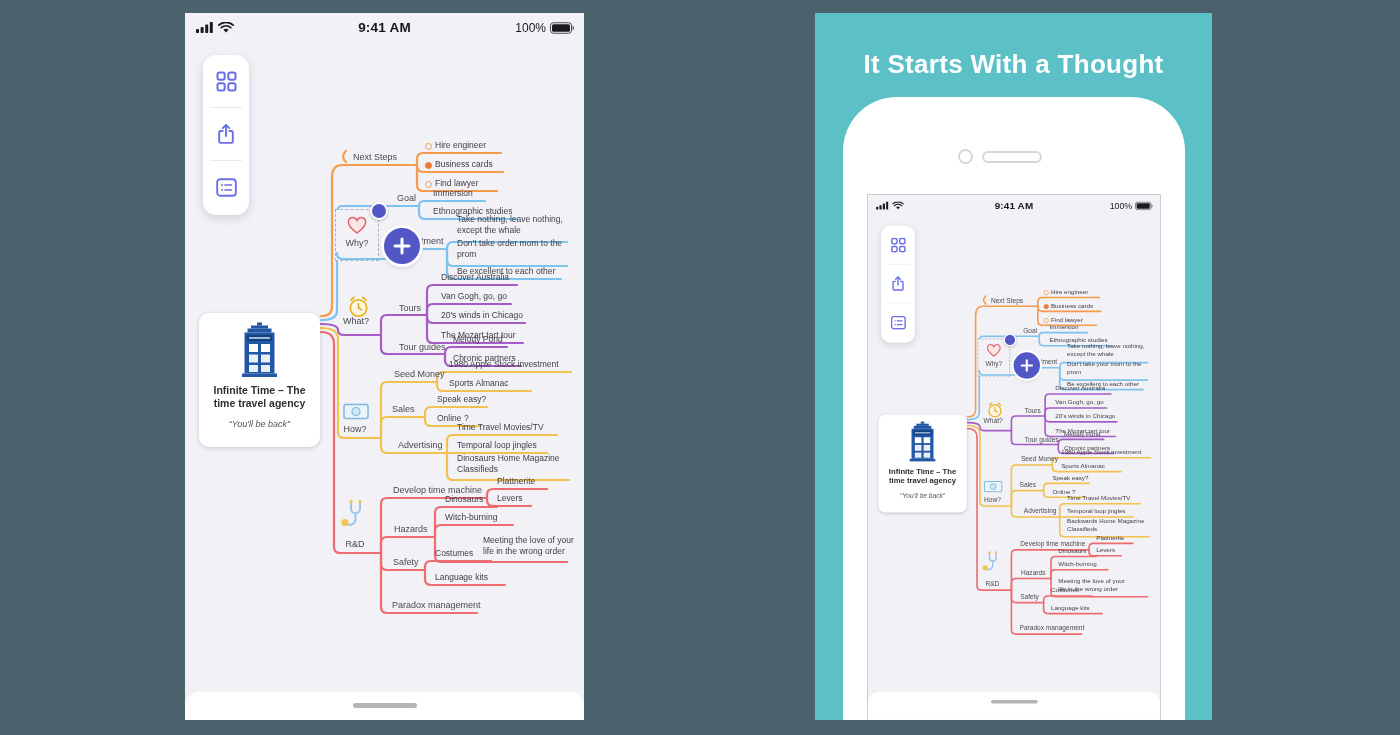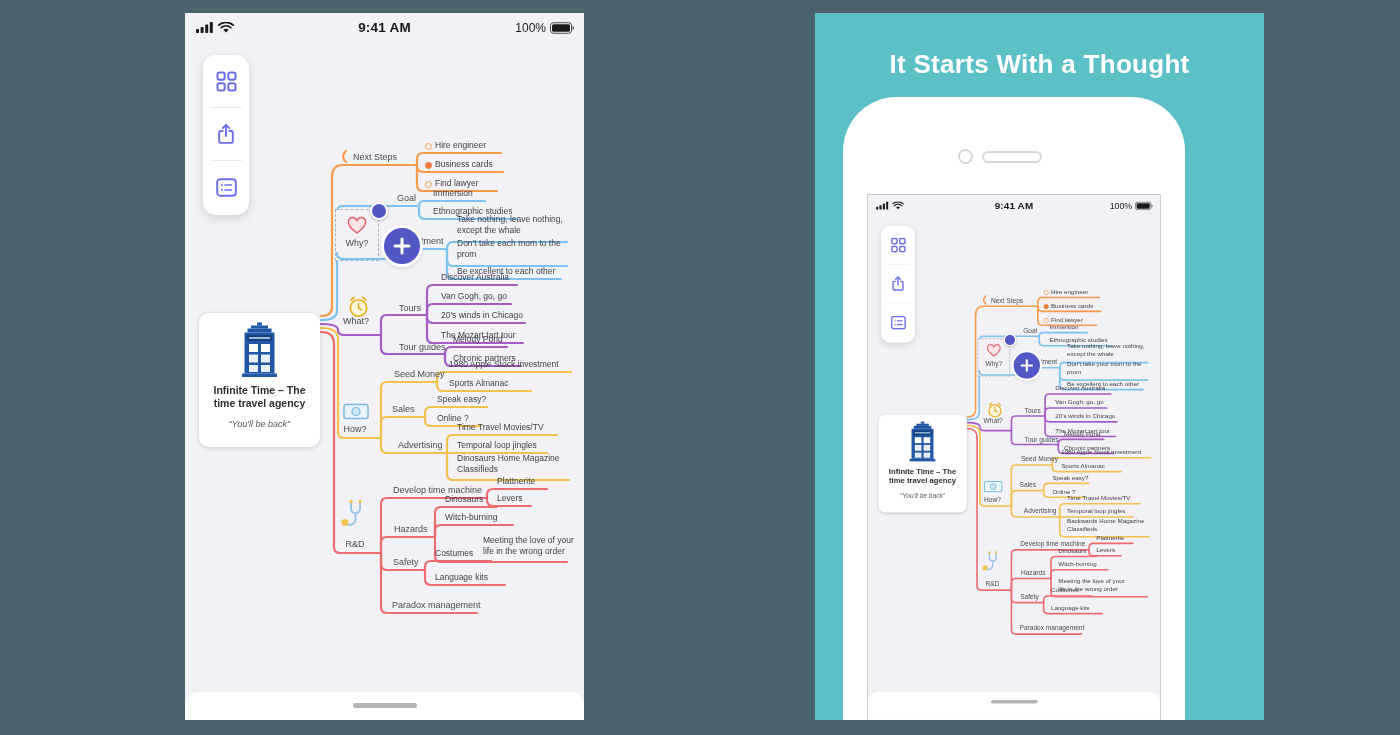--- a/index.html
+++ b/index.html
@@ -57,21 +57,21 @@
        display:flex;align-items:center;justify-content:center;cursor:pointer;}
   .fab svg{display:block;}
 
   
   .homebar{position:absolute;left:0;bottom:0;width:100%;height:28px;background:#fff;
            border-radius:14px 14px 0 0;z-index:7;}
   .homepill{position:absolute;left:50%;top:11px;width:64px;height:5px;margin-left:-32px;
             border-radius:3px;background:#B3B3B8;}
 
   
-  .promo{position:absolute;left:815px;top:13px;width:449px;height:707px;background:#5BC1C6;overflow:hidden;}
+  .promo{position:absolute;left:815px;top:13px;width:397px;height:707px;background:#5BC1C6;overflow:hidden;}
   .promo-title{position:absolute;left:0;top:36px;width:100%;margin:0;text-align:center;color:#fff;
                font-size:26px;font-weight:bold;letter-spacing:.3px;}
   .phone{position:absolute;left:28px;top:84px;width:342px;height:623px;background:#fff;
          border-radius:54px 54px 0 0;}
   .camera{position:absolute;left:115px;top:52px;width:15px;height:15px;border:2px solid #D7D7DB;
           border-radius:50%;box-sizing:border-box;}
   .earpiece{position:absolute;left:139px;top:54px;width:60px;height:12px;border:2px solid #D7D7DB;
             border-radius:7px;box-sizing:border-box;}
   .phone-screen{position:absolute;left:25px;top:98px;width:292px;height:525px;background:#fff;
                 overflow:hidden;box-shadow:0 0 0 1px #CDCDD2;}
@@ -197,21 +197,21 @@
       <div class="mm-label" style="left: 209px; top: 511px;">Hazards</div>
       <div class="mm-label" style="left: 208px; top: 544px;">Safety</div>
       <div class="mm-label" style="left: 207px; top: 587px;">Paradox management</div>
       <div class="mm-leaf" style="left: 250px; top: 127px;">Hire engineer</div>
       <div class="mm-leaf" style="left: 250px; top: 146px;">Business cards</div>
       <div class="mm-leaf" style="left: 250px; top: 165px;">Find lawyer</div>
       <div class="mm-leaf" style="left: 248px; top: 175px;">Immersion</div>
       <div class="mm-leaf" style="left: 248px; top: 193px;">Ethnographic studies</div>
       <div class="mm-leaf" style="left: 272px; top: 201px;">Take nothing, leave nothing,
 except the whale</div>
-      <div class="mm-leaf" style="left: 272px; top: 225px;">Don't take each mom to the
+      <div class="mm-leaf" style="left: 272px; top: 225px;">Don't take order mom to the
 prom</div>
       <div class="mm-leaf" style="left: 272px; top: 253px;">Be excellent to each other</div>
       <div class="mm-leaf" style="left: 256px; top: 259px;">Discover Australia</div>
       <div class="mm-leaf" style="left: 256px; top: 278px;">Van Gogh, go, go</div>
       <div class="mm-leaf" style="left: 256px; top: 297px;">20's winds in Chicago</div>
       <div class="mm-leaf" style="left: 256px; top: 317px;">The Mozart tart tour</div>
       <div class="mm-leaf" style="left: 268px; top: 321px;">Melody Pond</div>
       <div class="mm-leaf" style="left: 268px; top: 340px;">Chronic partners</div>
       <div class="mm-leaf" style="left: 264px; top: 346px;">1980 Apple Stock investment</div>
       <div class="mm-leaf" style="left: 264px; top: 365px;">Sports Almanac</div>

